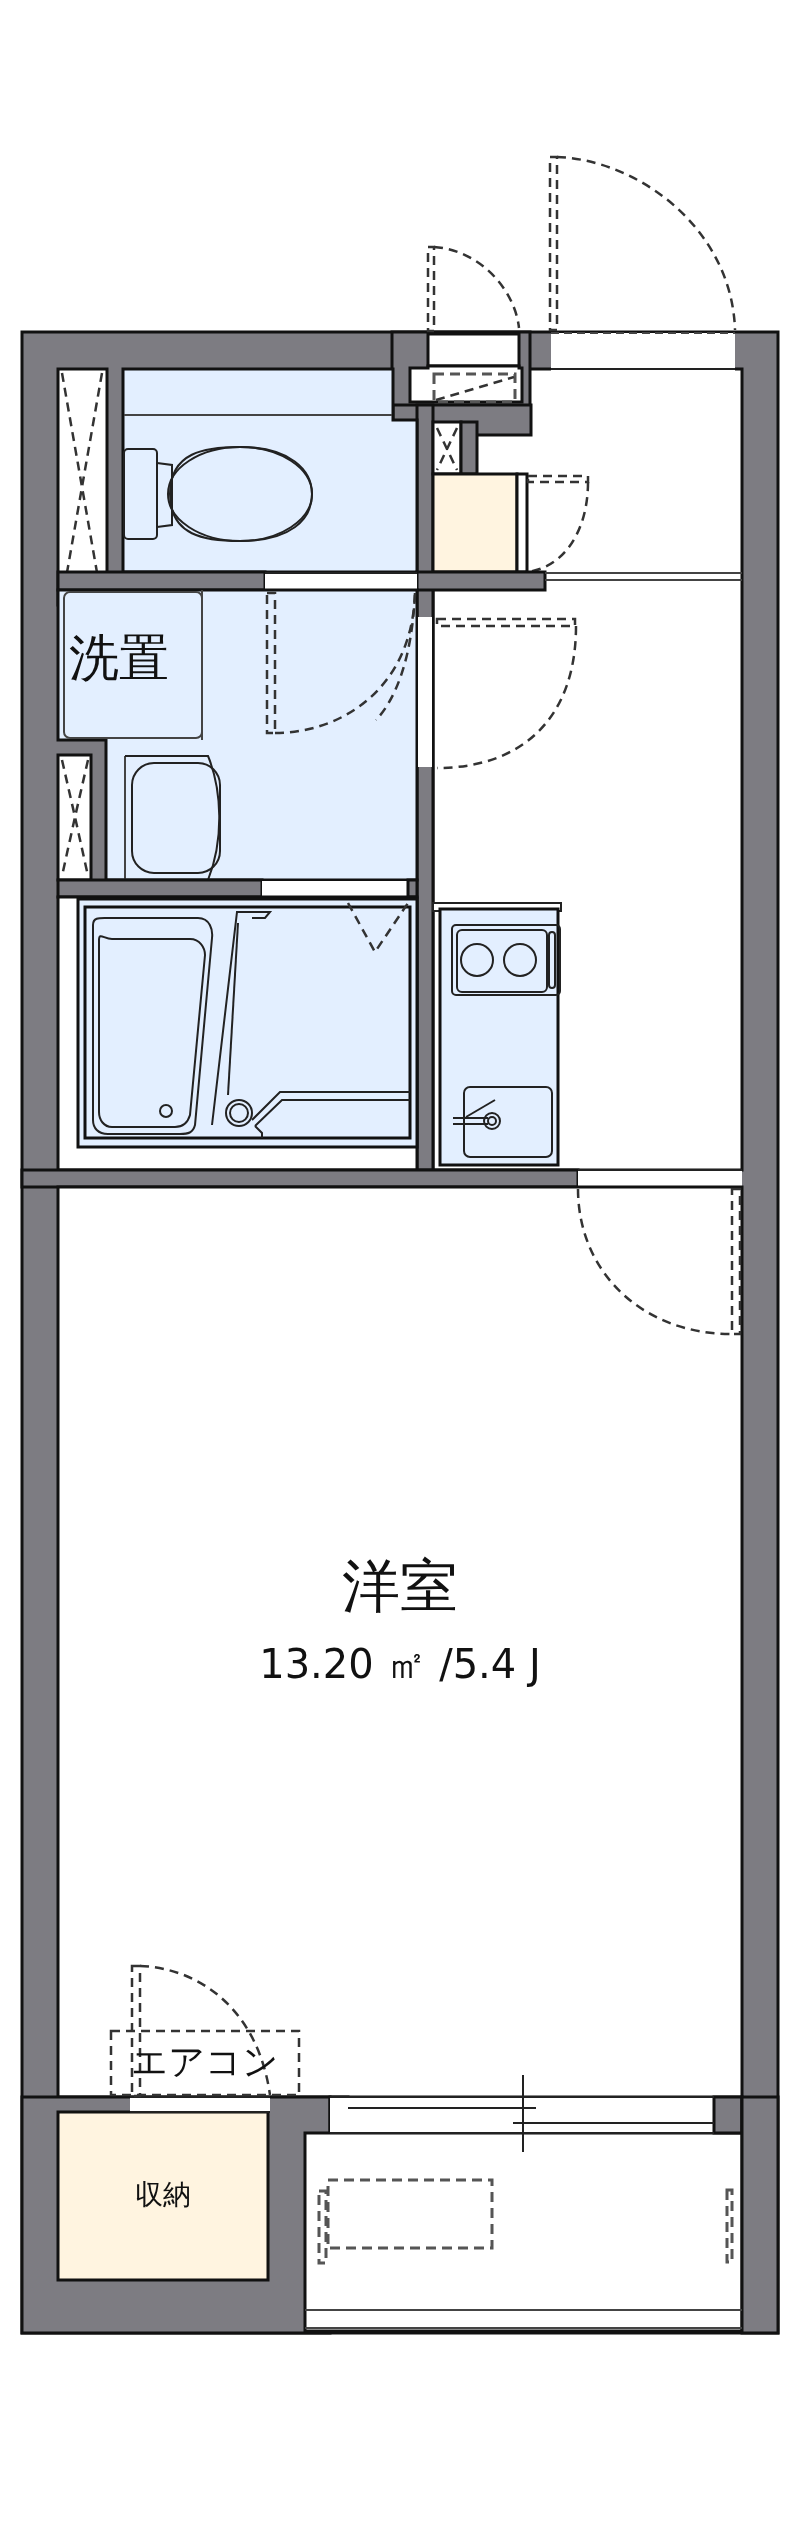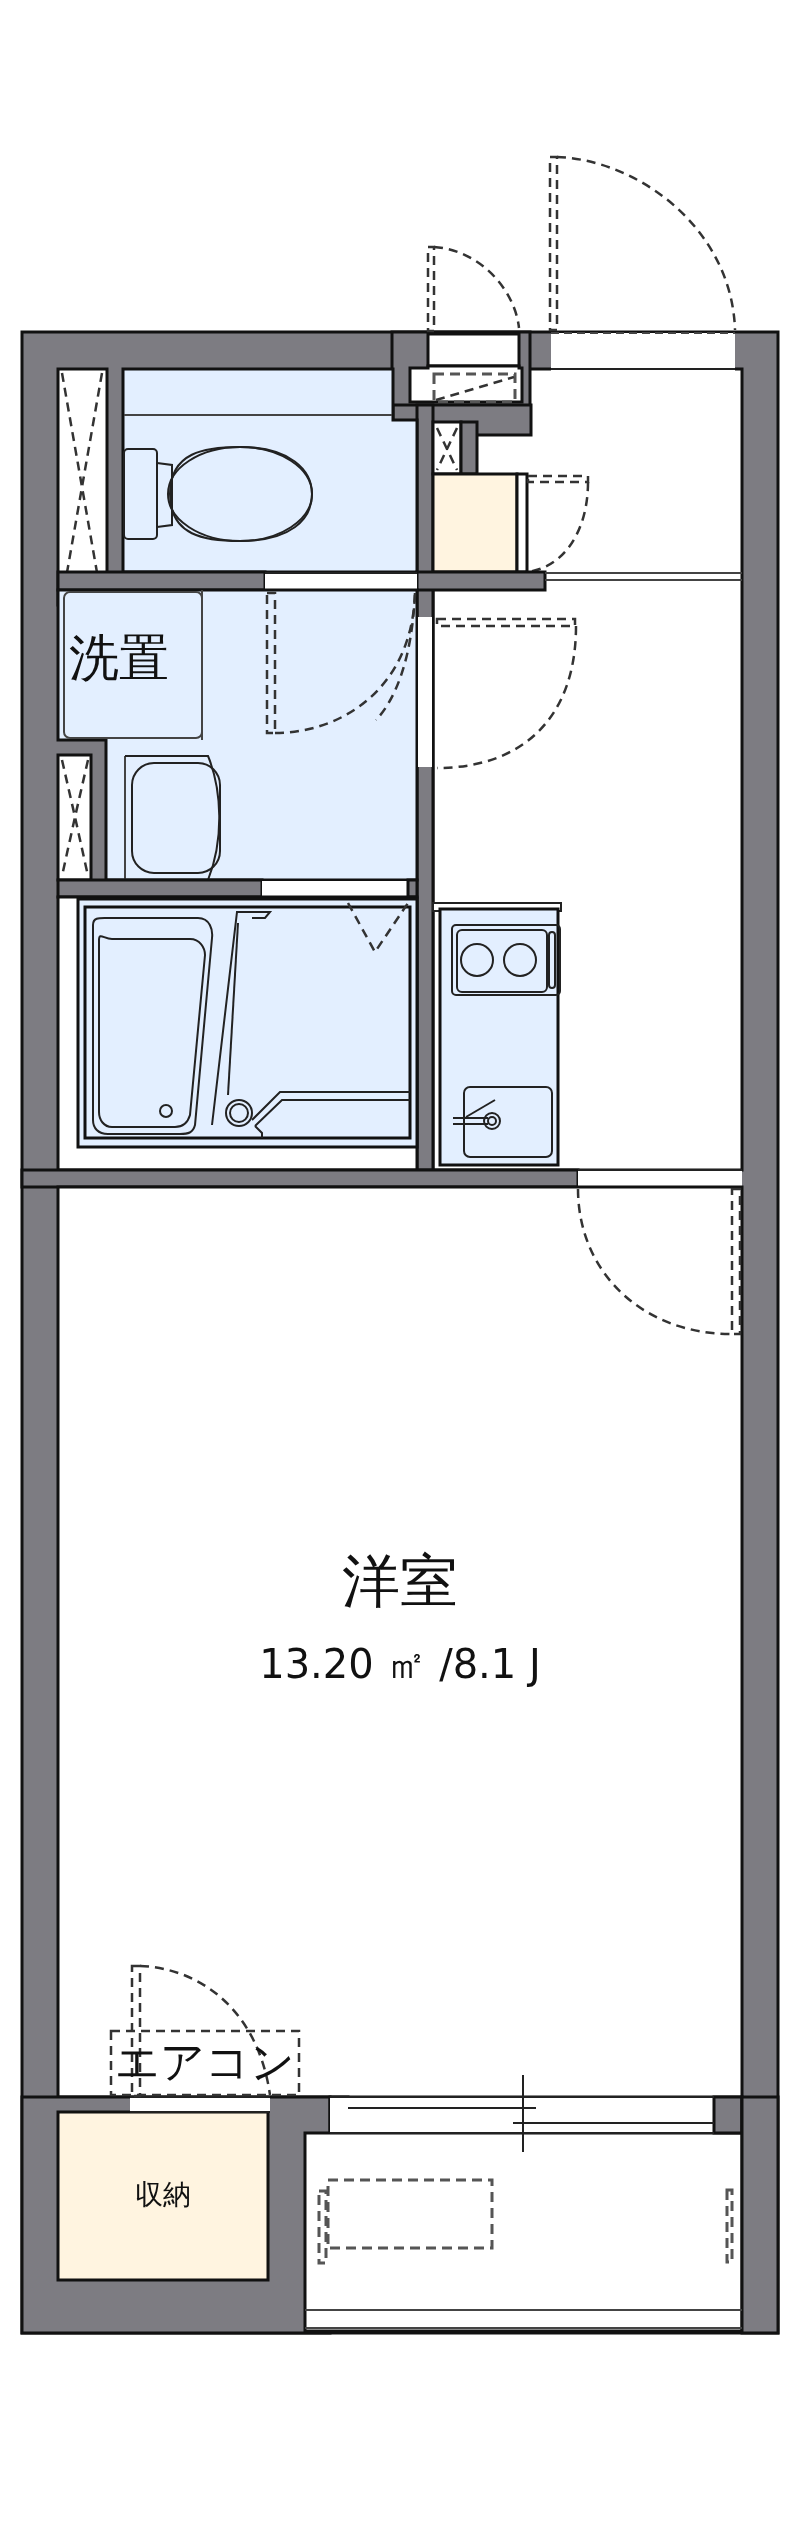--- a/index.html
+++ b/index.html
@@ -228,19 +228,19 @@
     <path class="ds" d="M434 247 C480 250 515 290 519 328"></path>
   </g>
   <g>
     <rect class="ds" x="550" y="157" width="7" height="173"></rect>
     <path class="ds" d="M557 157 C640 160 732 230 735 330"></path>
   </g>
 </svg>
 
 <div class="label" style="left:66px; top:628px; width:106px; font-size:50px; line-height:60px;">洗置</div>
 
-<div class="label" style="left:250px; top:1553px; width:300px; font-size:58px; line-height:66px;font-family:Liberation Mono, monospace;">洋室</div>
-
-<div class="label" style="left:200px; top:1640px; width:400px; font-size:40px; line-height:48px;">13.20 ㎡ /8.1 J</div>
-
-<div class="label" style="left:106px; top:2040px; width:198px; font-size:44px; line-height:44px;">エアコン</div>
+<div class="label" style="left:250px; top:1553px; width:300px; font-size:58px; line-height:66px;">洋室</div>
+
+<div class="label" style="left:200px; top:1640px; width:400px; font-size:40px; line-height:48px;">13.20 ㎡ /5.4 J</div>
+
+<div class="label" style="left:106px; top:2040px; width:198px; font-size:36px; line-height:44px;">エアコン</div>
 
 <div class="label" style="left:58px; top:2170px; width:210px; font-size:28px; line-height:50px;">収納</div>
 
 </body></html>

